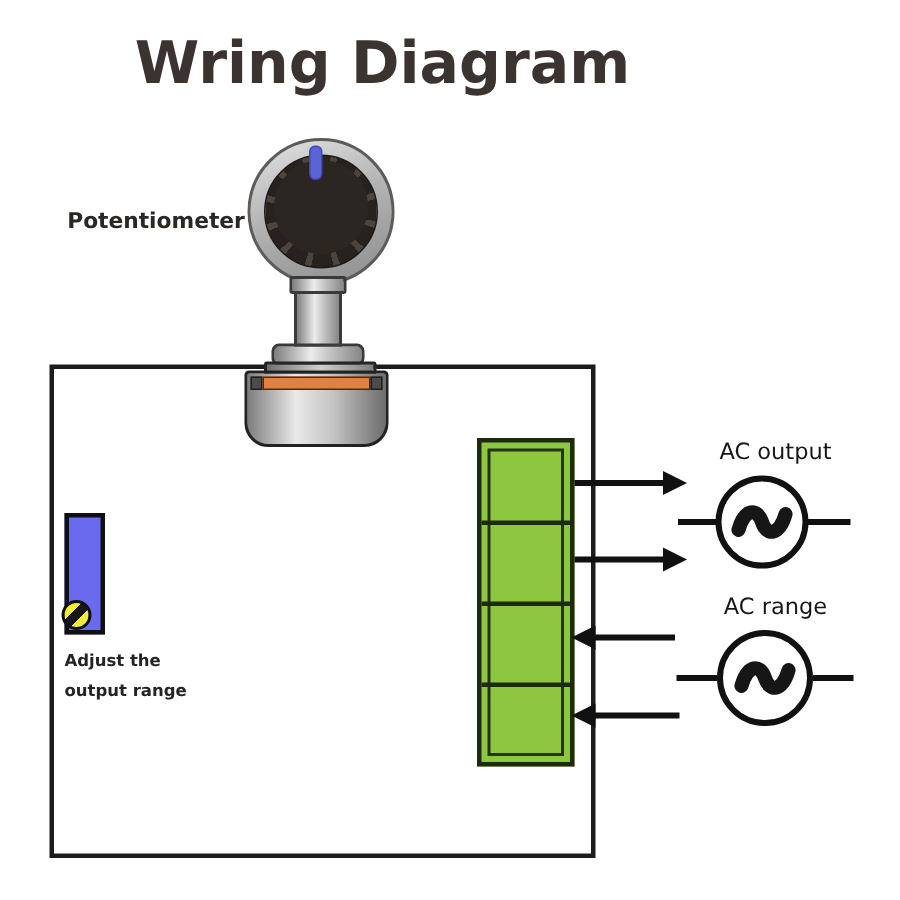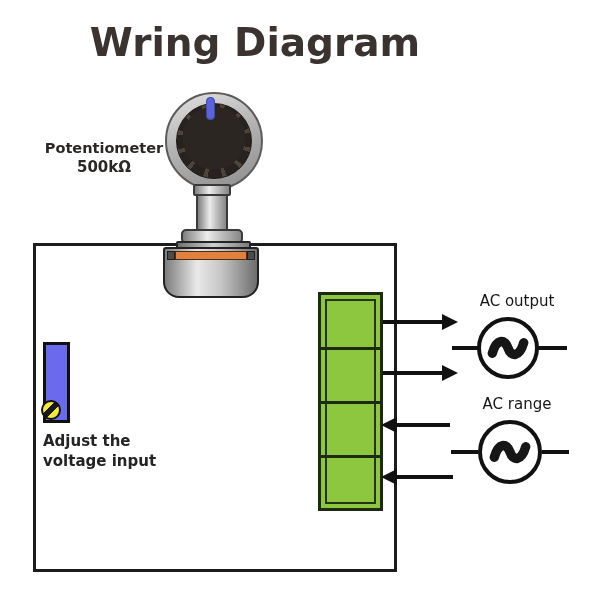--- a/index.html
+++ b/index.html
@@ -67,21 +67,21 @@
   .pot-stripe-row .stripe { flex: 1; height: 9px; background: #e08140; border: 1px solid #4a2d12; }
 
   
   .trimmer { left: 43px; top: 342px; width: 27px; height: 81px;
     background: #6a6aef; border: 3px solid #101010; z-index: 2; }
   .trimmer-screw {
     left: 41px; top: 400px; width: 20px; height: 20px; border-radius: 50%;
     border: 2px solid #101010; z-index: 3;
     background: linear-gradient(135deg, #f2ea3a 0 36%, #181818 36% 62%, #f2ea3a 62% 100%);
   }
-  .adjust-label { left: 43px; top: 431px; font-size: 15px; font-weight: 700;
+  .adjust-label { left: 43px; top: 431px; font-size: 11px; font-weight: 700;
     line-height: 20px; color: #242424; z-index: 2; }
 
   
   .tblock { left: 318px; top: 292px; width: 65px; height: 219px;
     background: #8dc63f; border: 3px solid #1e2a10; z-index: 2; }
   .tblock-frame { position: absolute; left: 4px; top: 4px; right: 4px; bottom: 4px;
     border: 2px solid #243312; }
   .tblock-div { position: absolute; left: 0; width: 100%; height: 3px; background: #1e2a10; }
   .screw { position: absolute; width: 36px; height: 36px; }
 
@@ -100,21 +100,20 @@
 </style>
 </head>
 <body>
 
 <div id="stage">
 
   <div class="abs title">Wring Diagram</div>
 
   <div class="abs pot-label">
     <div class="l1">Potentiometer</div>
-    <div class="l2">500kΩ</div>
   </div>
 
   <div class="abs knob">
     <div class="knob-inner"></div>
   </div>
   <div class="abs knob-indicator"></div>
 
   <div class="abs skirt metal"></div>
   <div class="abs shaft metal"></div>
   <div class="abs nut metal"></div>
@@ -127,21 +126,21 @@
       <div class="tab"></div>
       <div class="stripe"></div>
       <div class="tab"></div>
     </div>
   </div>
 
   <div class="abs trimmer"></div>
   <div class="abs trimmer-screw"></div>
   <div class="abs adjust-label">
     <div>Adjust the</div>
-    <div>voltage input</div>
+    <div>output range</div>
   </div>
 
   <div class="abs tblock">
     <div class="tblock-frame"></div>
     <div class="tblock-div" style="top:52px"></div>
     <div class="tblock-div" style="top:106px"></div>
     <div class="tblock-div" style="top:160px"></div>
   </div>
   <svg class="screw" style="left:332px; top:302px;" viewBox="0 0 40 40">
     <circle cx="20" cy="20" r="16" fill="none" stroke="#1c2410" stroke-width="3.5"></circle>

